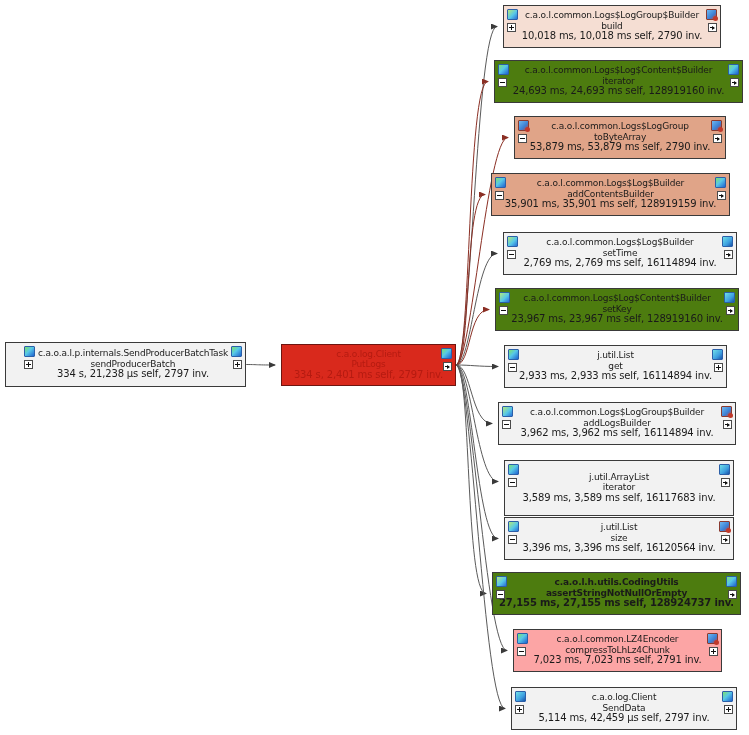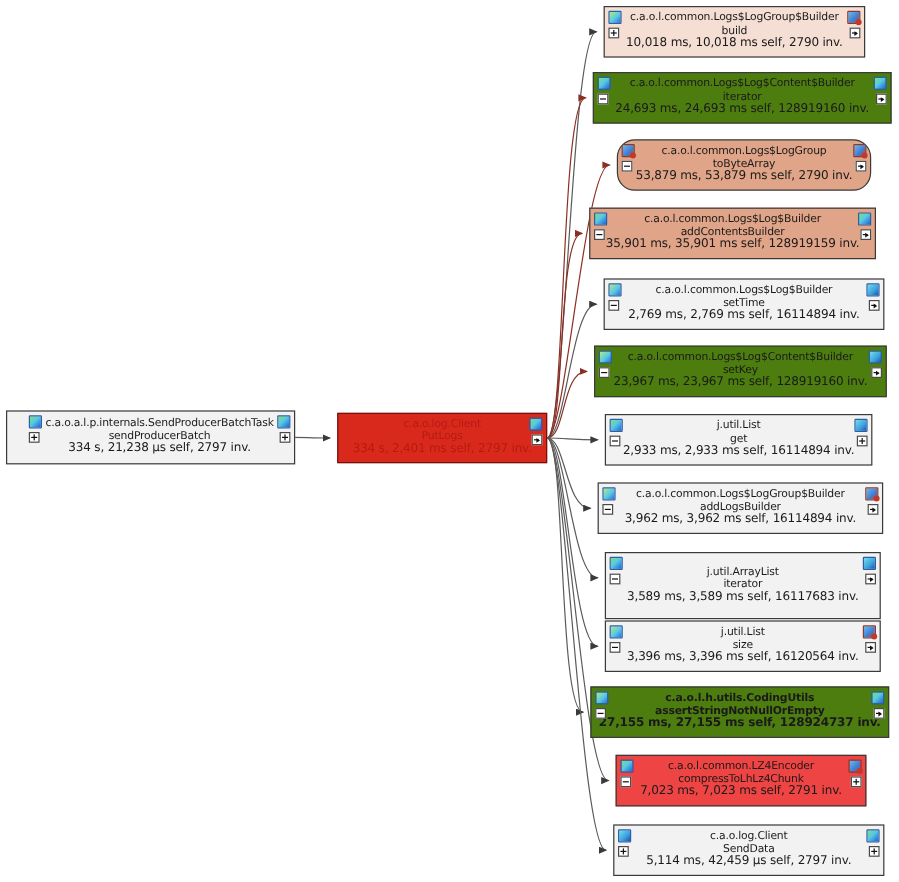--- a/index.html
+++ b/index.html
@@ -162,21 +162,21 @@
     top: 1.5px;
     width: 0; height: 0;
     border-top: 2px solid transparent;
     border-bottom: 2px solid transparent;
     border-left: 3px solid #111;
   }
 
   
   .hot-0 { background: #f2f2f2; }
   .hot-1 { background: #f5ded3; }
-  .hot-2 { background: #ef4444; }
+  .hot-2 { background: #fca5a5; }
   .hot-3 { background: #4d7c0f; }
   .hot-4 { background: #e0a488; }
   .hot-max {
     background: #d9291c;
     border: 1px solid #7a1410;
   }
   .hot-max .node-line {
     color: #b51b11;
   }
   .node.selected {
@@ -281,21 +281,21 @@
           <div class="node-line sig">iterator</div>
           <div class="node-line stats">24,693 ms, 24,693 ms self, 128919160 inv.</div>
         </div>
         <div class="gutter right">
           <span class="mini-icon ic-blue">
             <span class="sq"></span>
           </span>
           <span class="expander arrow"></span>
         </div>
       </div>
-      <div class="node hot-4" style="left: 514px; top: 116px; width: 212px; height: 43px; border-radius: 15px;">
+      <div class="node hot-4" style="left: 514px; top: 116px; width: 212px; height: 43px;">
         <div class="gutter left">
           <span class="mini-icon ic-red">
             <span class="sq"></span>
             <span class="dot"></span>
           </span>
           <span class="expander"></span>
         </div>
         <div class="node-center-col">
           <div class="node-line cls">c.a.o.l.common.Logs$LogGroup</div>
           <div class="node-line sig">toByteArray</div>

